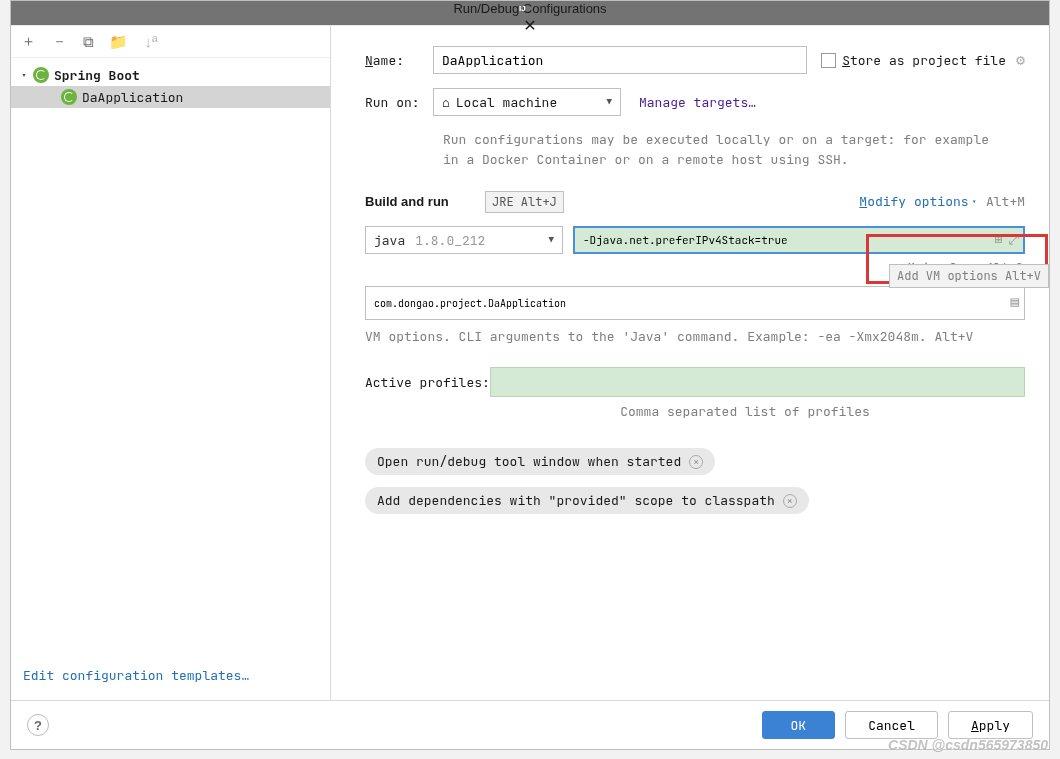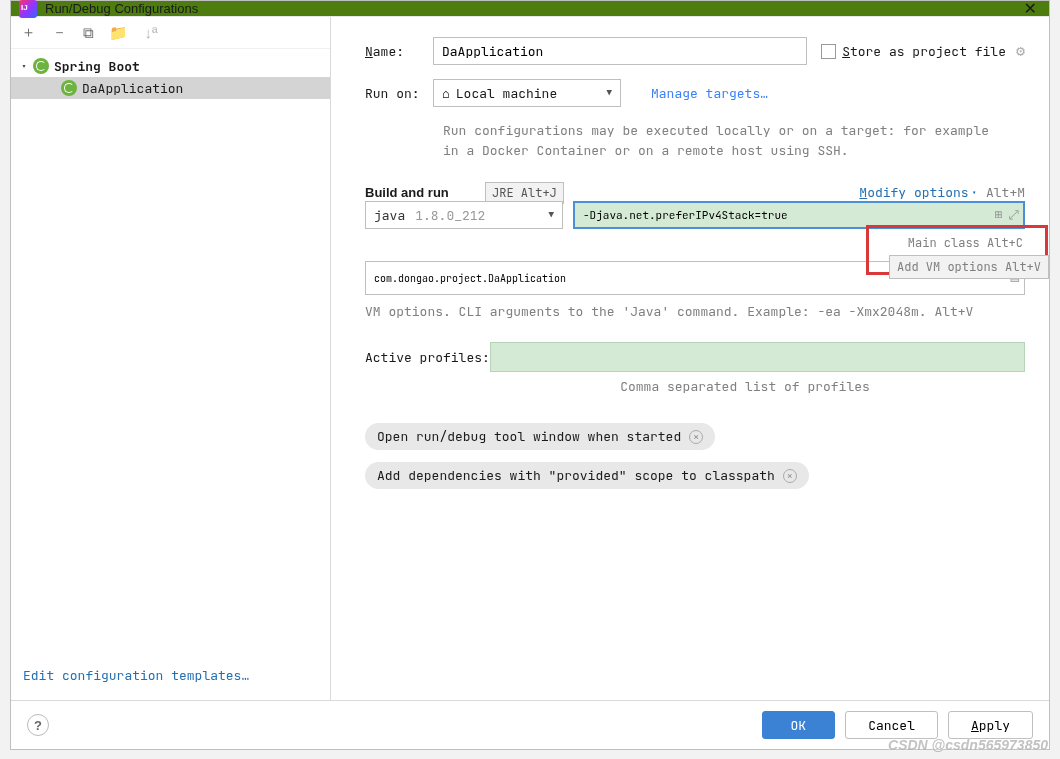--- a/index.html
+++ b/index.html
@@ -15,26 +15,27 @@
     .dialog {
       position: absolute;
       left: 10px; top: 0;
       width: 1040px; height: 750px;
       background: #fff;
       border: 1px solid #bfbfbf;
       display: flex;
       flex-direction: column;
     }
     .titlebar {
-      height: 16px;
+      height: 25px;
       display: flex;
       align-items: center;
       padding: 0 8px;
-      background: #4d7c0f;
+      background: #737373;
       border-bottom: 1px solid #e8e8e8;
+      flex-direction: column;
     }
     .titlebar .app-icon {
       width: 18px; height: 18px;
       margin-right: 8px;
       background: linear-gradient(135deg,#ff3366 0%,#9933ff 50%,#3366ff 100%);
       border-radius: 3px;
       position: relative;
     }
     .titlebar .app-icon::after {
       content: "IJ"; color: #fff; font-size: 8px; font-weight: bold;
@@ -94,27 +95,27 @@
     .checkbox { width: 15px; height: 15px; border: 1px solid #999; background: #fff; cursor: pointer; }
     .gear-icon { color: #adadad; font-size: 15px; margin-left: 4px; cursor: pointer; }
     .dropdown {
       height: 28px; min-width: 188px; border: 1px solid #bfbfbf;
       display: inline-flex; align-items: center; padding: 0 8px;
       background: #fff; cursor: pointer; position: relative;
     }
     .dropdown .dd-content { flex: 1; display: flex; align-items: center; gap: 6px;}
     .dropdown .dd-arrow { font-size: 9px; color: #555; margin-left: 8px; }
     .home-icon { font-size: 13px; }
-    .link { color: #3b82f6; cursor: pointer; margin-left: 30px; text-align: center; }
+    .link { color: #4c1d95; cursor: pointer; margin-left: 18px; text-align: center; }
     .hint {
       color: #808080; margin-left: 78px; margin-bottom: 24px; line-height: 1.5;
       max-width: 560px;
     }
     .section-header {
-      display: flex; align-items: center; position: relative; justify-content: space-between;
+      display: flex; align-items: center; margin-bottom: 16px; position: relative; justify-content: space-between;
     }
     .section-title { font-weight: bold; font-family: "Segoe UI", Arial, sans-serif; font-size: 13px;}
     .jre-tip {
       position: absolute; left: 120px; top: -2px;
       background: #f2f2f2; border: 1px solid #bfbfbf; padding: 2px 6px;
       color: #555; font-size: 12px;
     }
     .modify-link { margin-left: auto; color: #2470b3; cursor: pointer; display: flex; align-items: center; gap: 3px; }
     .modify-link .sc { color: #808080; margin-left: 6px;}
     .red-box {

